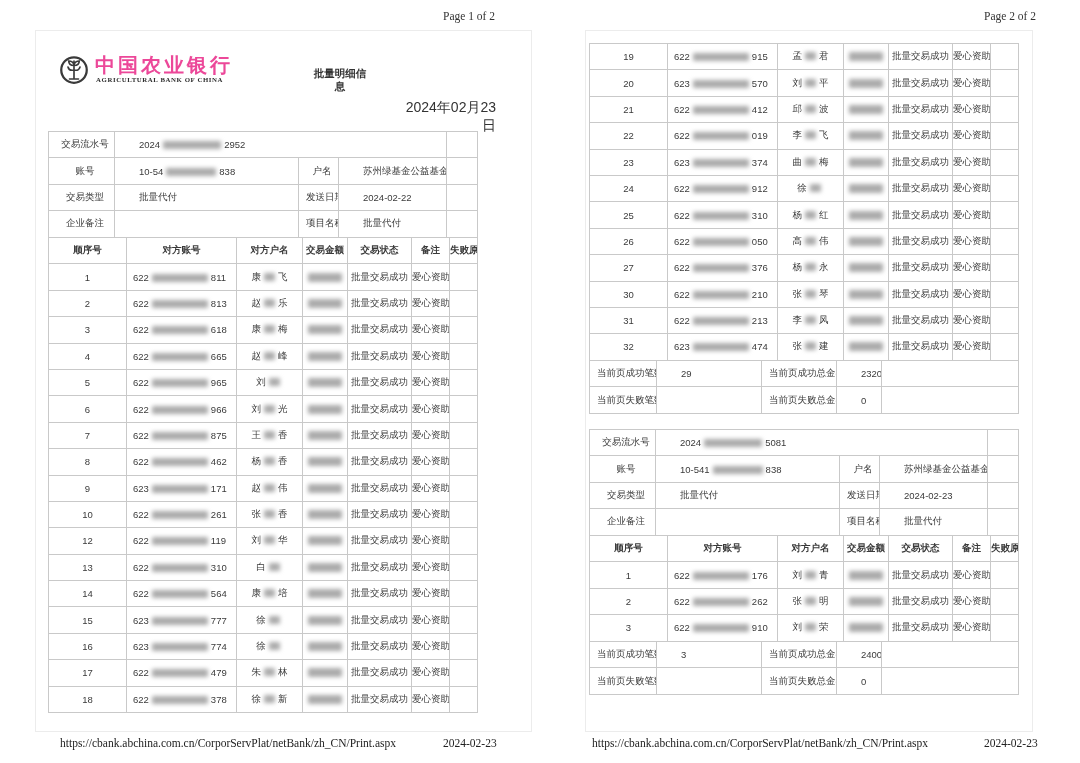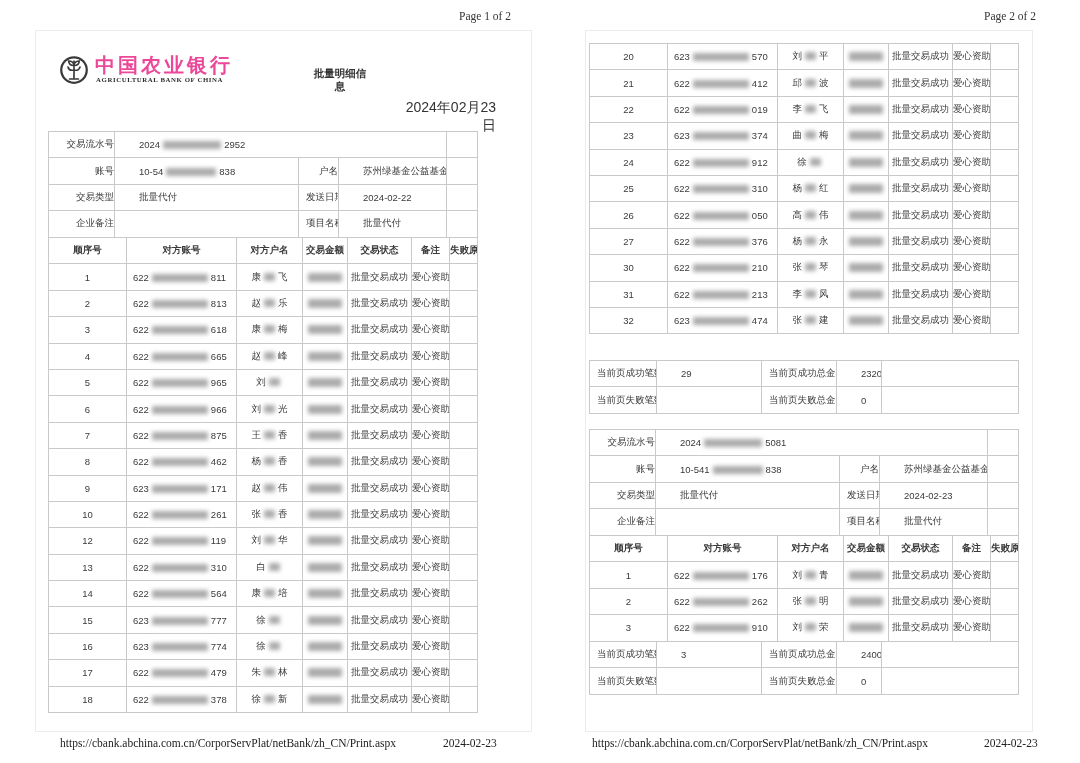--- a/index.html
+++ b/index.html
@@ -14,41 +14,41 @@
   .logo-wrap{width:30px;height:30px;}
   .bank-cn{font-family:"DejaVu Serif",serif;font-size:20px;font-weight:bold;letter-spacing:3px;color:#ec4899;}
   .bank-en{font-family:"Liberation Serif",serif;font-size:6.8px;font-weight:bold;letter-spacing:0.6px;color:#2e2e2e;}
   .doc-title{font-size:10.5px;font-weight:600;text-align:center;line-height:1.25;color:#333;}
   .print-date{font-size:14px;text-align:right;color:#333;}
   
   table{border-collapse:collapse;table-layout:fixed;width:429px;}
   td,th{border:1px solid #c9c9c9;height:25.4px;padding:0;font-size:9.5px;color:#3a3a3a;
         vertical-align:middle;overflow:hidden;white-space:nowrap;}
   th{font-weight:bold;text-align:center;}
-  td.lbl{padding-left:7px;text-align:right;}
+  td.lbl{padding-left:7px;text-align:center;}
   td.val{padding-left:24px;text-align:left;}
   td.c{text-align:center;}
   td.acct{padding-left:6px;text-align:left;}
   td.st{padding-left:3px;text-align:left;}
   
   .blur{display:inline-block;background:#ababab;filter:blur(2px);border-radius:1px;
         height:8px;vertical-align:-1px;margin:0 3px;}
   .blur-serial{width:58px;}
   .blur-account-no{width:50px;}
   .blur-acct{width:56px;}
   .blur-name{width:11px;}
   .blur-amt{width:34px;height:9px;margin:0;}
   
   .footer-url{font-family:"Liberation Serif",serif;font-size:11.5px;color:#222;}
   .footer-date{font-family:"Liberation Serif",serif;font-size:11.5px;color:#222;}
 </style>
 </head>
 <body>
 
-<div class="abs page-label" style="left:443px;top:10px;margin-left:16px;">Page 1 of 2</div>
+<div class="abs page-label" style="left:443px;top:10px;">Page 1 of 2</div>
 <div class="abs page-label" style="left:984px;top:10px;">Page 2 of 2</div>
 
 <div class="abs page-frame" style="left:35px;top:30px;width:495px;height:700px;">
 
   <div class="abs logo-wrap" style="left:23px;top:24px;">
     <svg viewBox="0 0 40 40" width="30" height="30">
       <circle cx="20" cy="20" r="17" fill="none" stroke="#3a3a3a" stroke-width="3"></circle>
       <path d="M20 8 L20 32 M20 14 C15 14 13 11 13 8 C17 8 19 10 20 13 M20 14 C25 14 27 11 27 8 C23 8 21 10 20 13 M20 20 C16 21 13 20 12 16 M20 20 C24 21 27 20 28 16 M14 32 L26 32" stroke="#3a3a3a" fill="none" stroke-width="2.2" stroke-linecap="round"></path>
     </svg>
   </div>
@@ -284,20 +284,29 @@
         <col style="width:78px">
         <col style="width:110px">
         <col style="width:66px">
         <col style="width:45px">
         <col style="width:64px">
         <col style="width:38px">
         <col style="width:28px">
       </colgroup>
     <tbody id="tbody2a">
         <tr>
+          <td class="c">19</td>
+          <td class="acct"><span>622</span><span class="blur blur-acct"></span><span>915</span></td>
+          <td class="c"><span>孟</span><span class="blur blur-name"></span><span>君</span></td>
+          <td class="c"><span class="blur blur-amt"></span></td>
+          <td class="st">批量交易成功</td>
+          <td class="c">爱心资助</td>
+          <td class="c"></td>
+        </tr>
+        <tr>
           <td class="c">20</td>
           <td class="acct"><span>623</span><span class="blur blur-acct"></span><span>570</span></td>
           <td class="c"><span>刘</span><span class="blur blur-name"></span><span>平</span></td>
           <td class="c"><span class="blur blur-amt"></span></td>
           <td class="st">批量交易成功</td>
           <td class="c">爱心资助</td>
           <td class="c"></td>
         </tr>
         <tr>
           <td class="c">21</td>

